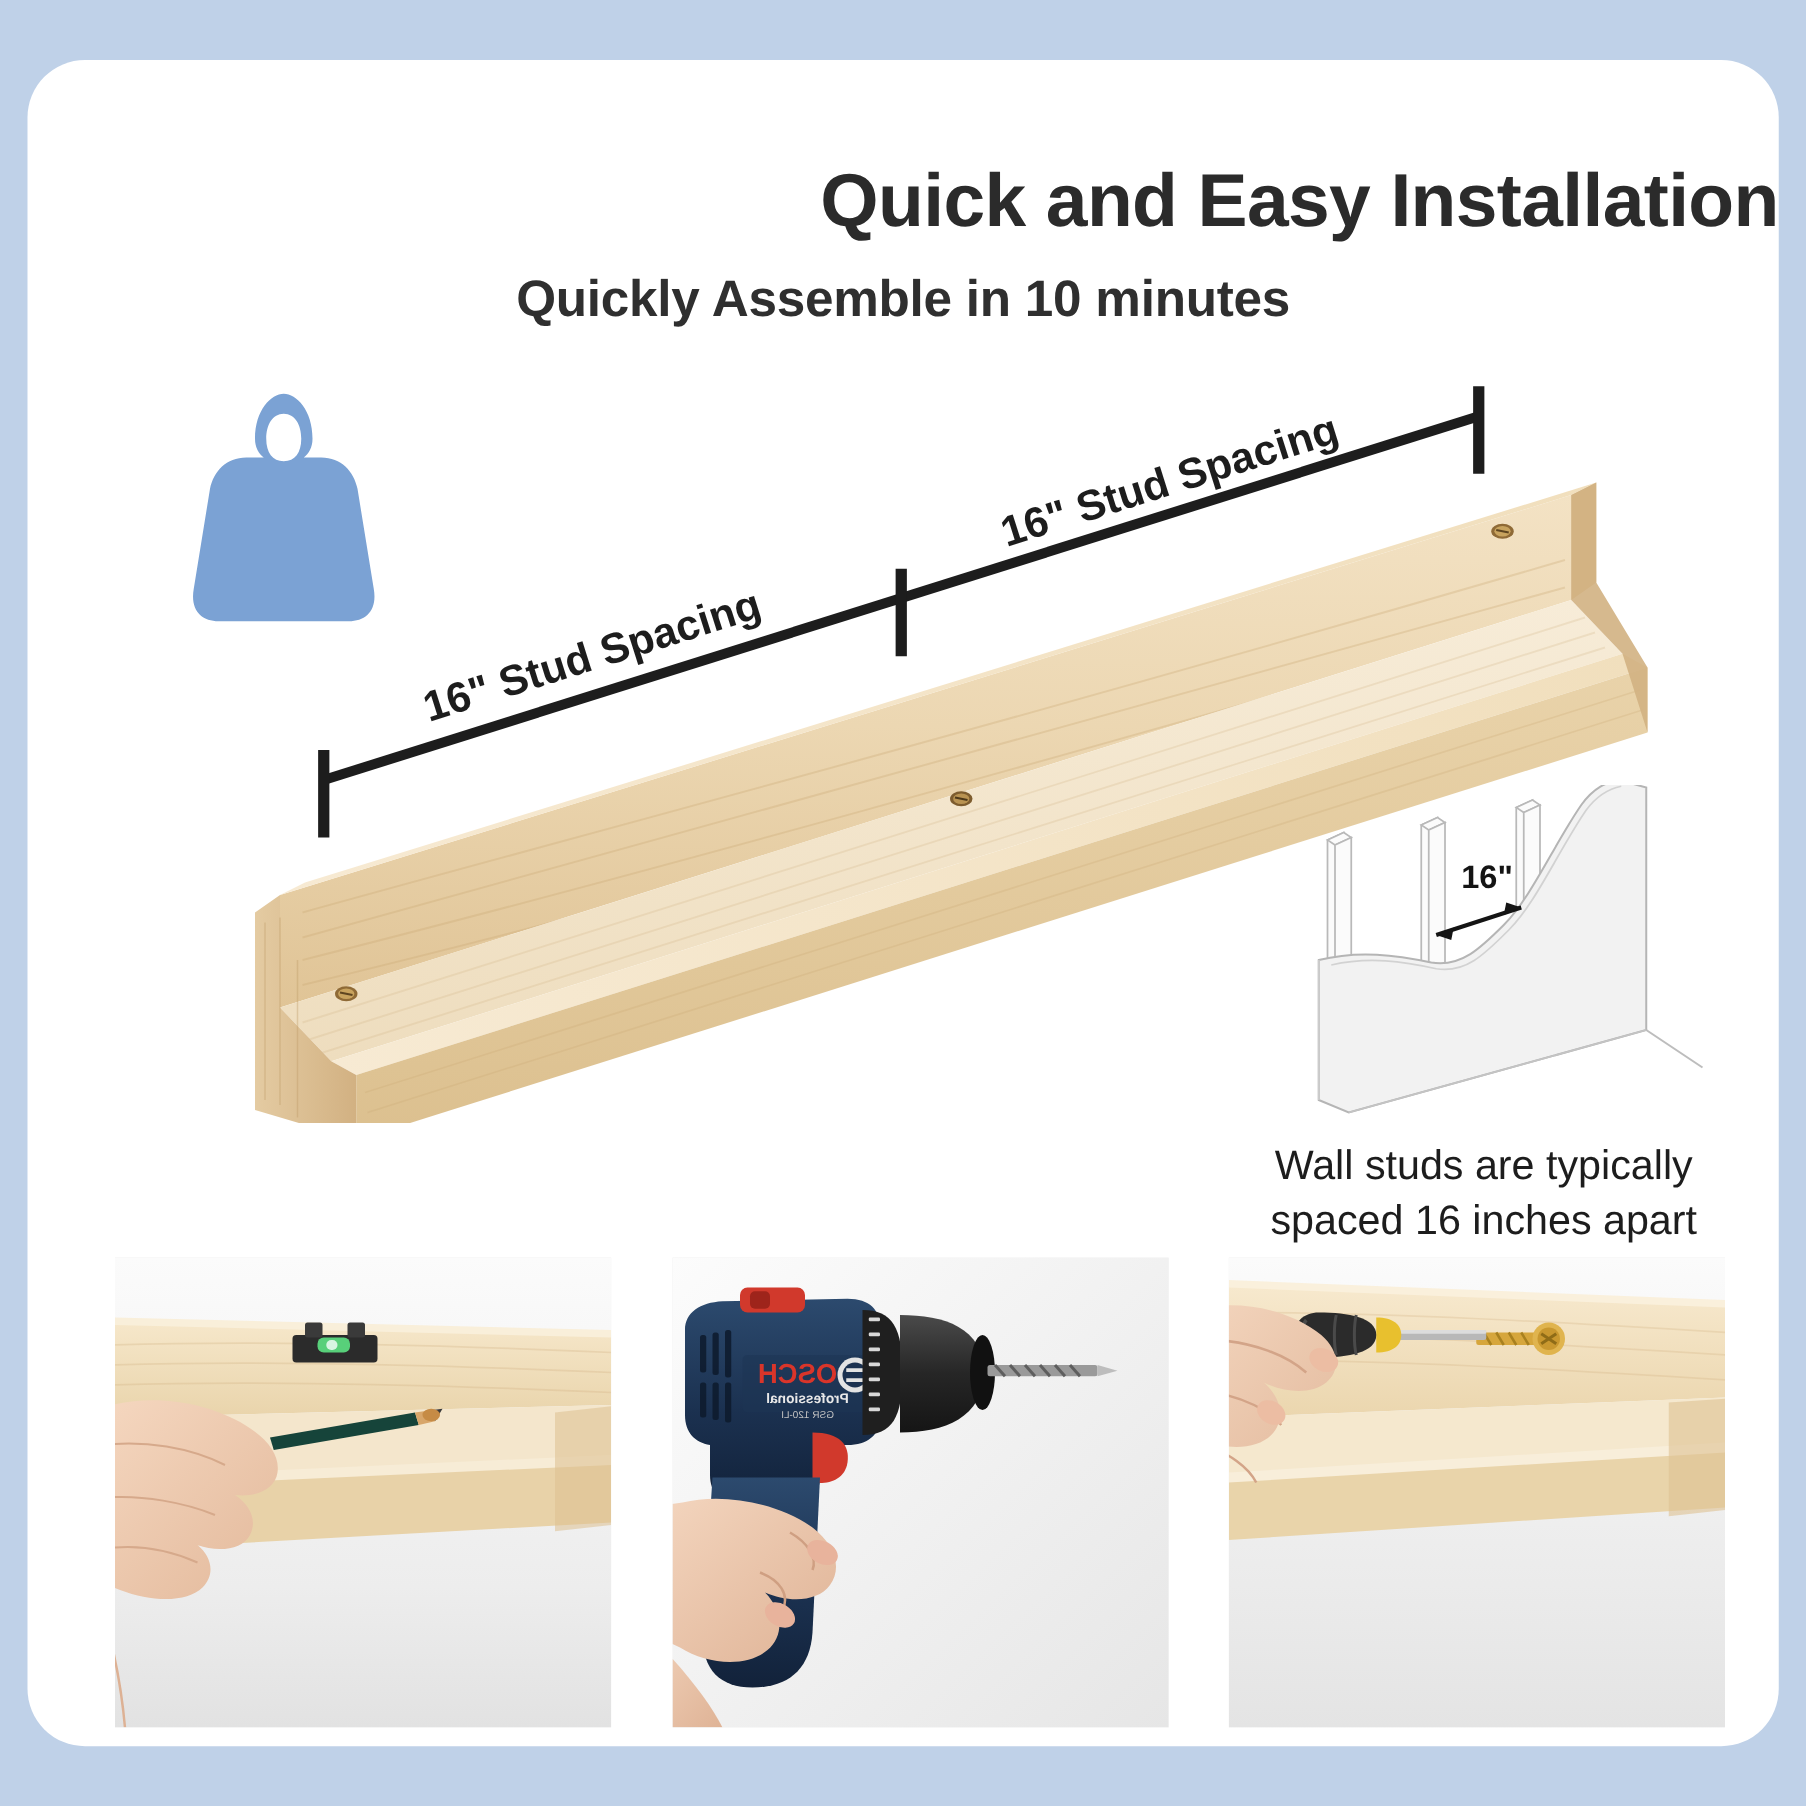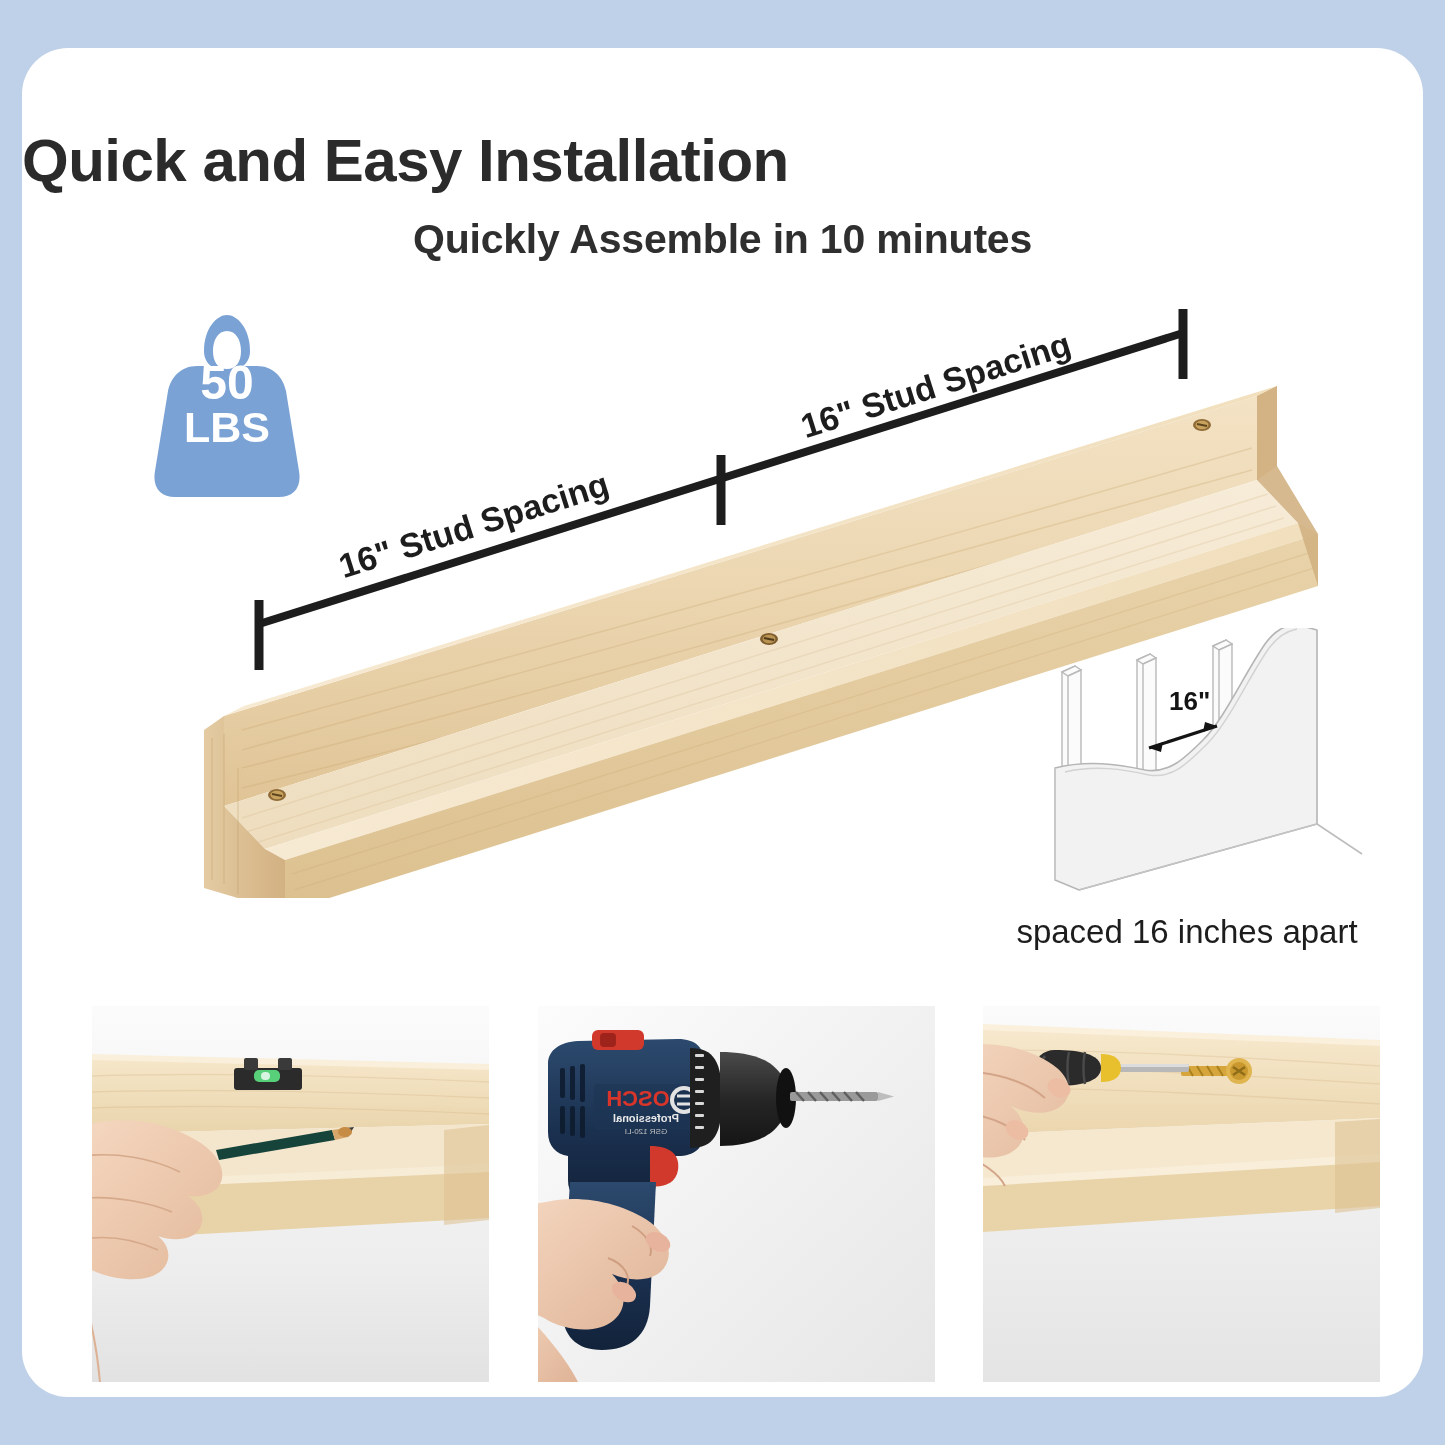--- a/index.html
+++ b/index.html
@@ -13,21 +13,21 @@
     position:absolute;left:0;top:0;width:1445px;height:1445px;
     background:#bfd1e8;
   }
   .card{
     position:absolute;left:22px;top:48px;width:1401px;height:1349px;
     background:#ffffff;border-radius:46px;overflow:hidden;
   }
 
   
   .title{
-    position:absolute;left:0;top:78px;width:1401px;text-align:left;
+    position:absolute;left:0;top:78px;width:1401px;text-align:right;
     font-size:60px;font-weight:bold;color:#2b2b2b;letter-spacing:-0.5px;
   }
   .subtitle{
     position:absolute;left:0;top:168px;width:1401px;text-align:center;
     font-size:41px;font-weight:700;color:#2f2f2f;letter-spacing:-0.2px;
   }
 
   
   .badge{position:absolute;left:125px;top:255px;width:160px;height:200px;}
   .badge svg{display:block;}
@@ -80,24 +80,20 @@
     <div class="badge">
       <svg viewBox="0 0 160 200" width="160" height="200">
         <path d="M57 48 C57 25, 70 12, 80 12 C90 12, 103 25, 103 48
                  C103 55, 100 60, 96 63 L110 63 C126 63, 136 74, 139 88
                  L152 168 C155 185, 146 194, 132 194 L28 194
                  C14 194, 5 185, 8 168 L21 88 C24 74, 34 63, 50 63 L64 63
                  C60 60, 57 55, 57 48 Z
                  M80 28 C71 28, 66 37, 66 48 C66 59, 71 66, 80 66
                  C89 66, 94 59, 94 48 C94 37, 89 28, 80 28 Z" fill="#7ba2d4"></path>
       </svg>
-      <div class="lbl">
-        <span class="n">50</span>
-        <span class="u">LBS</span>
-      </div>
     </div>
 
     <div class="shelf-wrap">
       <svg viewBox="0 0 1180 600" width="1180" height="600">
         <defs>
           <linearGradient id="backFace" x1="0" y1="0" x2="0" y2="1">
             <stop offset="0%" stop-color="#f3e2c4"></stop>
             <stop offset="45%" stop-color="#ecd7b2"></stop>
             <stop offset="100%" stop-color="#e0c496"></stop>
           </linearGradient>
@@ -222,20 +218,21 @@
         <path d="M62 262 L300 196" stroke="#c4c4c4" stroke-width="1.4" fill="none"></path>
 
         <line x1="132" y1="120" x2="200" y2="98" stroke="#141414" stroke-width="3.2"></line>
         <polygon points="132,120 146,114 144,124" fill="#141414"></polygon>
         <polygon points="200,98 186,104 188,94" fill="#141414"></polygon>
         <text x="152" y="82" font-family="'Liberation Sans',sans-serif" font-size="26" font-weight="bold" fill="#141414">16"</text>
       </svg>
     </div>
 
     <div class="stud-caption">
+      <span>Wall studs are typically</span>
       <span>spaced 16 inches apart</span>
     </div>
 
     <div class="photos">
 
       <div class="photo" id="photo-1">
         <svg viewBox="0 0 397 376">
           <defs>
             <linearGradient id="p1wall" x1="0" y1="0" x2="0" y2="1">
               <stop offset="0%" stop-color="#fbfbfb"></stop>

